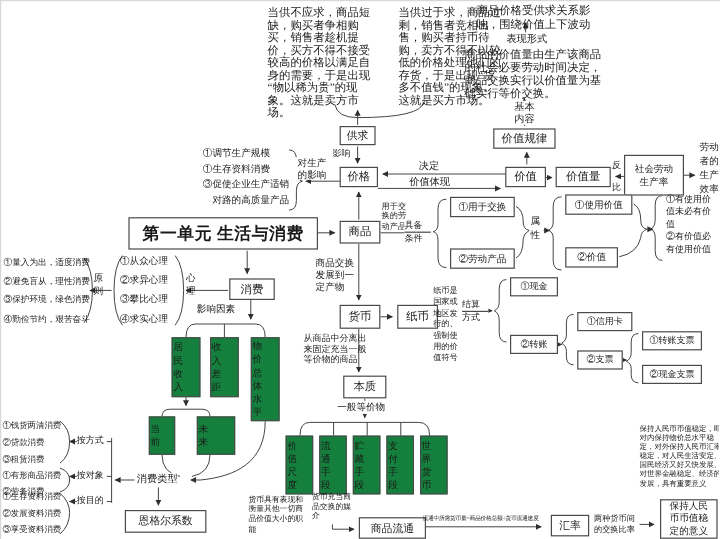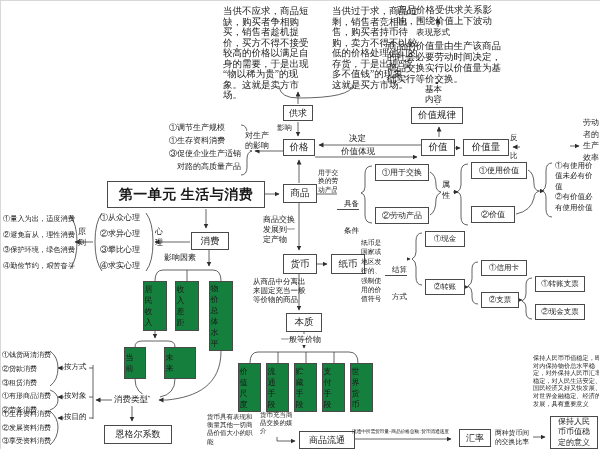--- a/index.html
+++ b/index.html
@@ -5,24 +5,24 @@
   html,body{margin:0;padding:0;background:#fff;}
   #stage{position:relative;width:600px;height:449px;background:#fff;overflow:hidden;
          font-family:"Liberation Serif","DejaVu Serif",serif;color:#1a1a1a;
          border:1px solid #d8d8d8;border-bottom:2px solid #c3c3c3;box-sizing:content-box;}
   .ab{position:absolute;}
   .ml{white-space:pre;}
   .box{border:1px solid #4a4a4a;background:#fff;display:flex;align-items:center;justify-content:center;text-align:center;box-sizing:border-box;}
   .vbox{border:1px solid #4a4a4a;background:#15803d;display:flex;align-items:center;justify-content:flex-start;box-sizing:border-box;}
   .vbox span{display:block;width:9px;word-break:break-all;line-height:11px;font-size:8px;text-align:center;}
   .onln{background:#fff;}
-  .frac span{display:block;text-align:right;font-size:7.5px;line-height:9.5px;margin-top:16px;}
+  .frac span{display:block;text-align:left;font-size:7.5px;line-height:9.5px;}
   .frac span:first-child{border-bottom:1px solid #4a4a4a;}
   svg{position:absolute;left:0;top:0;}
-  .ctr{}
+  .ctr{text-align:center;}
 </style>
 </head>
 <body>
 
 <div id="stage">
 
 <svg width="600" height="449" viewBox="0 0 600 449">
   <defs>
     <marker id="ah" markerWidth="7" markerHeight="7" refX="4.5" refY="2.5" orient="auto" markerUnits="userSpaceOnUse">
       <path d="M0,0 L5,2.5 L0,5 z" fill="#2e2e2e"></path>
@@ -167,20 +167,22 @@
 ③促使企业生产适销
 　对路的高质量产品</div>
 <div class="ab box" style="left:420px;top:138px;width:34px;height:17px;font-size:9.5px;">
       <span>价值</span>
     </div>
 <div class="ab box" style="left:462px;top:138px;width:46px;height:17px;font-size:9.5px;">
       <span>价值量</span>
     </div>
 <div class="ab" style="left:509px;top:132px;font-size:7.5px;">反</div>
 <div class="ab" style="left:509px;top:150px;font-size:7.5px;">比</div>
+<div class="ab box ml" style="left:519px;top:128px;width:50px;height:34px;font-size:8px;line-height:11px;"><span>社会劳动
+生产率</span></div>
 <div class="ab ml" style="left:582px;top:116px;font-size:8px;line-height:11.5px;">劳动
 者的
 生产
 效率</div>
 
 <div class="ab box" style="left:106px;top:180px;width:158px;height:27px;font-size:14px;font-weight:600;letter-spacing:0.5px;">
       <span>第一单元 生活与消费</span>
     </div>
 <div class="ab box" style="left:282px;top:183px;width:34px;height:19px;font-size:9.5px;">
       <span>商品</span>

